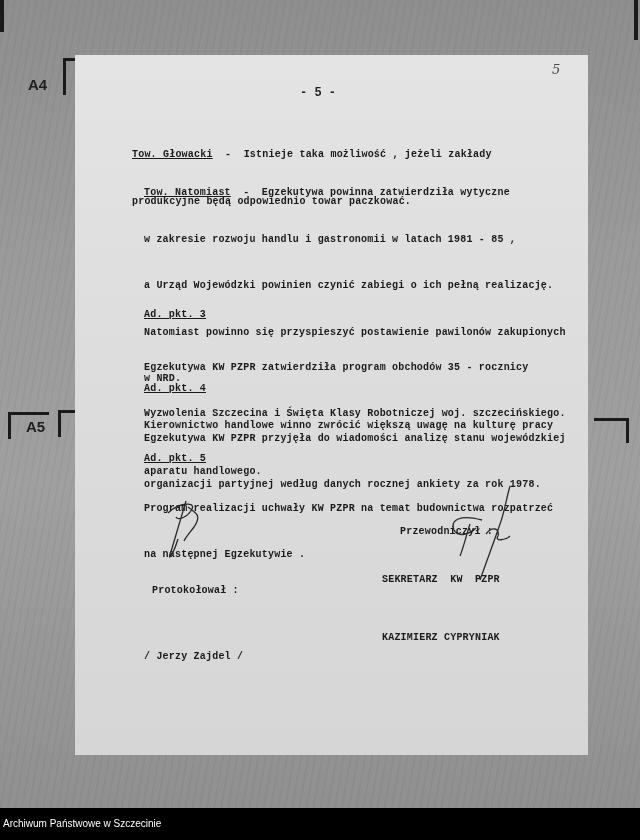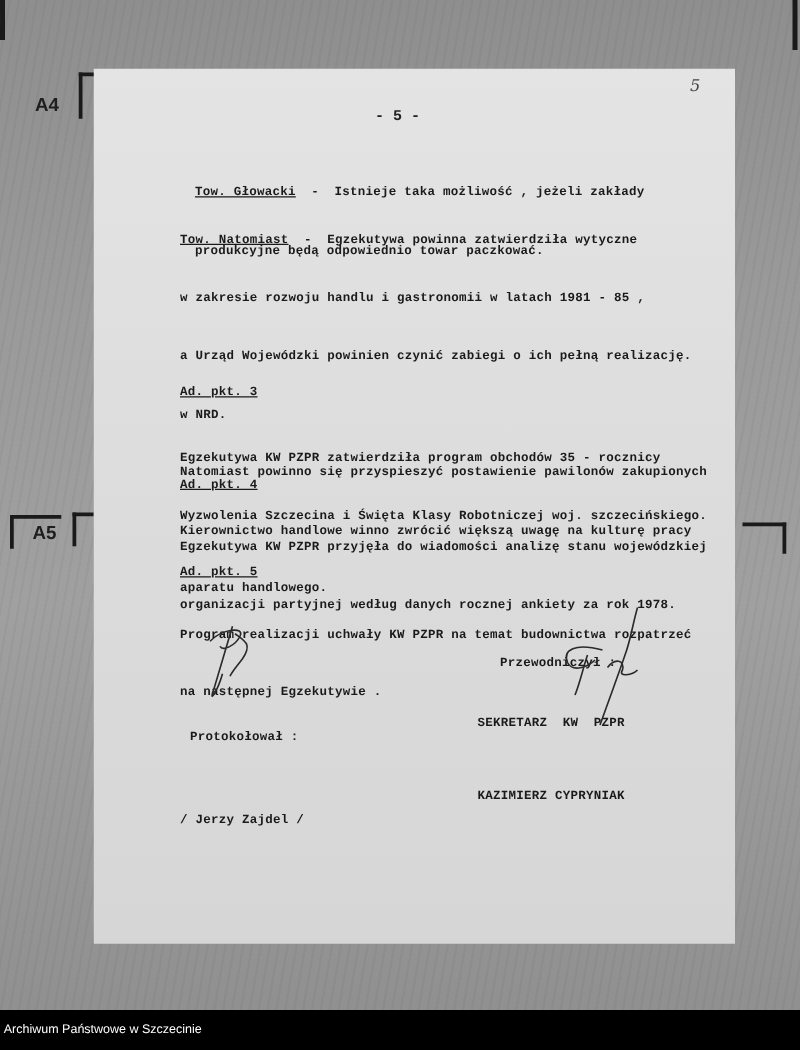--- a/index.html
+++ b/index.html
@@ -58,31 +58,31 @@
 <div class="mark" style="left:8px;top:412px;width:38px;height:24px;border-left-width:3px;border-top-width:3px;"></div>
 <div class="mark-label" style="left:26px;top:418px;">A5</div>
 <div class="mark" style="left:58px;top:410px;width:14px;height:24px;border-left-width:3px;border-top-width:3px;"></div>
 <div class="mark" style="left:594px;top:418px;width:32px;height:22px;border-right-width:3px;border-top-width:3px;"></div>
 
 <div class="page"></div>
 
 <div class="page-no">- 5 -</div>
 <div class="corner-num">5</div>
 
-<div class="text" style="left:156px;top:116px;">
+<div class="text" style="left:132px;top:116px;">
   <div><span class="u">Tow. Głowacki</span><span>  -  Istnieje taka możliwość , jeżeli zakłady</span></div>
   <div>produkcyjne będą odpowiednio towar paczkować.</div>
 </div>
 
 <div class="text" style="left:144px;top:154px;">
   <div><span class="u">Tow. Natomiast</span><span>  -  Egzekutywa powinna zatwierdziła wytyczne</span></div>
   <div>w zakresie rozwoju handlu i gastronomii w latach 1981 - 85 ,</div>
   <div>a Urząd Wojewódzki powinien czynić zabiegi o ich pełną realizację.</div>
+  <div>Natomiast powinno się przyspieszyć postawienie pawilonów zakupionych</div>
   <div>w NRD.</div>
-  <div>Natomiast powinno się przyspieszyć postawienie pawilonów zakupionych</div>
   <div>Kierownictwo handlowe winno zwrócić większą uwagę na kulturę pracy</div>
   <div>aparatu handlowego.</div>
 </div>
 
 <div class="text" style="left:144px;top:276px;">
   <div class="u" style="margin-bottom:6px;">Ad. pkt. 3</div>
   <div>Egzekutywa KW PZPR zatwierdziła program obchodów 35 - rocznicy</div>
   <div>Wyzwolenia Szczecina i Święta Klasy Robotniczej woj. szczecińskiego.</div>
 </div>
 

